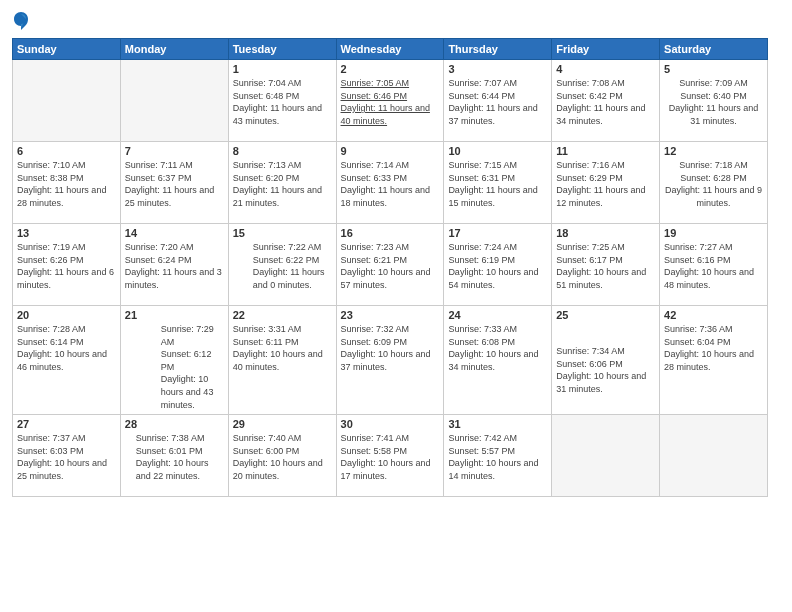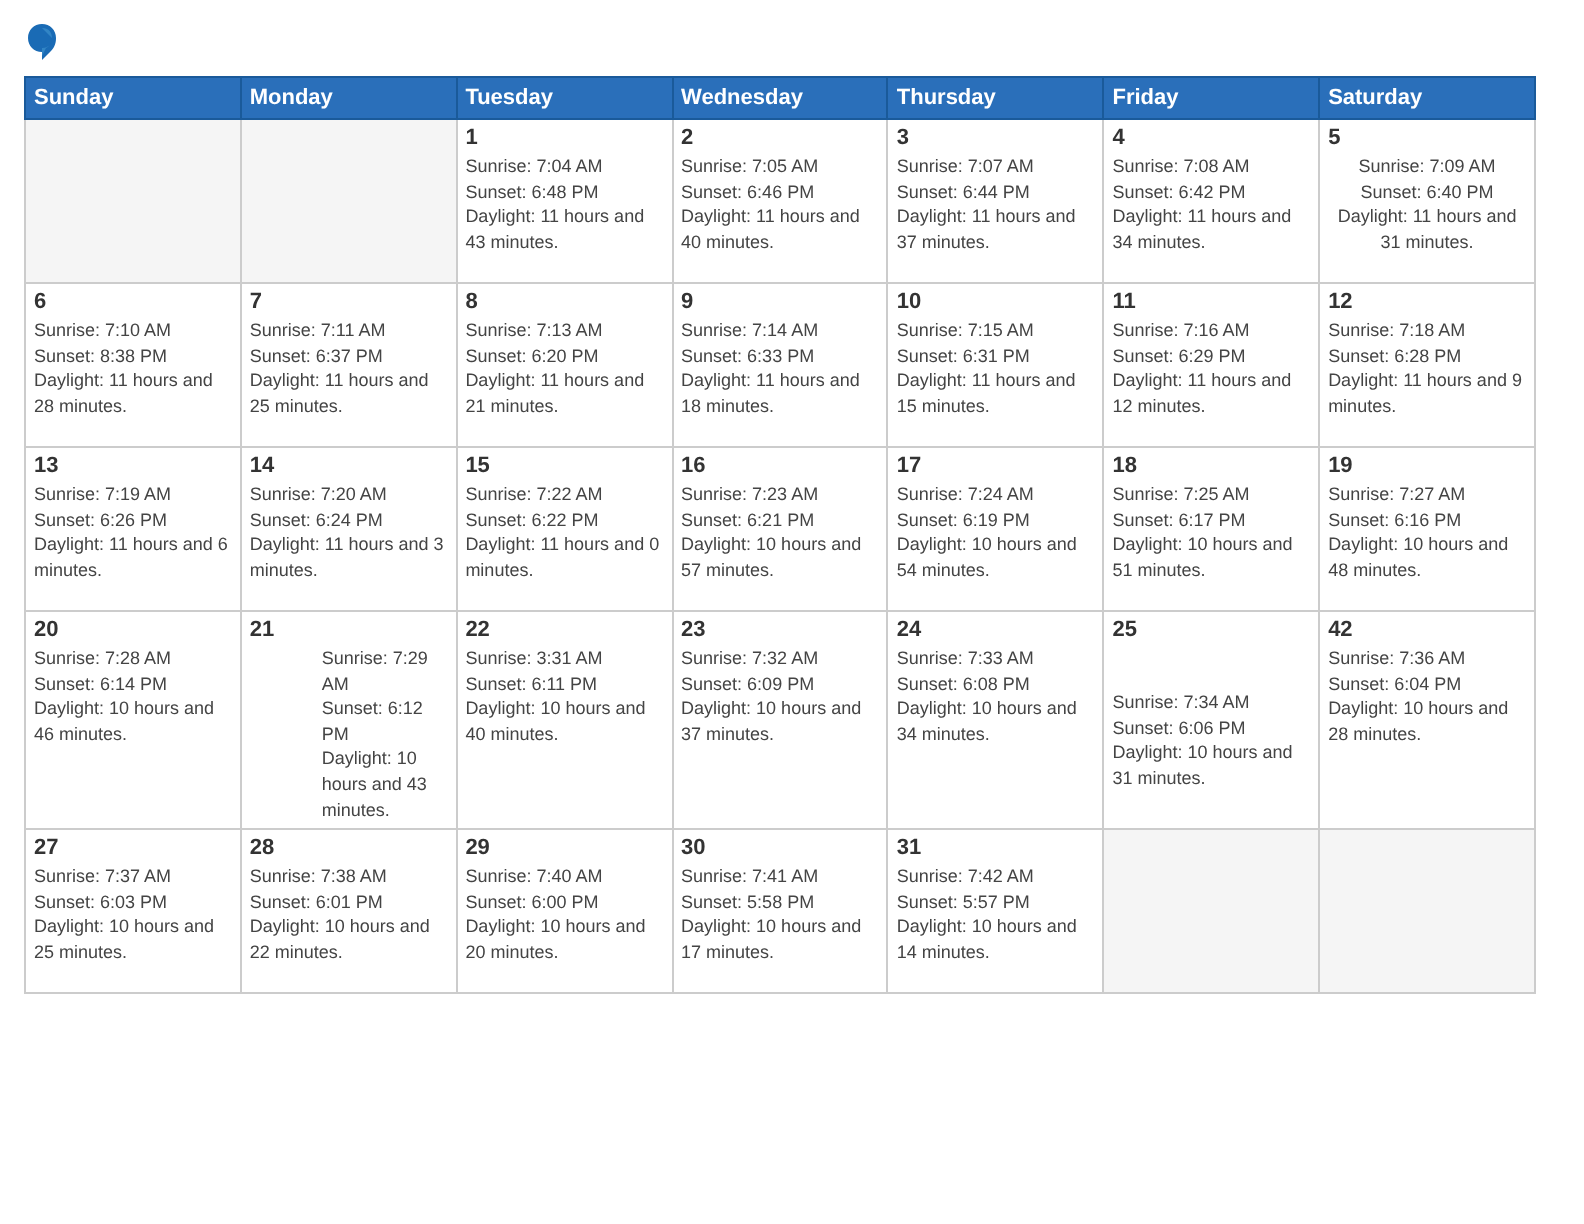--- a/index.html
+++ b/index.html
@@ -129,21 +129,21 @@
           <td class="empty"></td>
           <td class="empty"></td>
           <td>
             <span class="day-num">1</span>
             <div class="day-info" style="white-space: pre-line;">Sunrise: 7:04 AM
 Sunset: 6:48 PM
 Daylight: 11 hours and 43 minutes.</div>
           </td>
           <td>
             <span class="day-num">2</span>
-            <div class="day-info" style="white-space: pre-line;">Sunrise: 7:05 AM
+            <div class="day-info" style="white-space: pre-line; text-decoration: underline;">Sunrise: 7:05 AM
 Sunset: 6:46 PM
 Daylight: 11 hours and 40 minutes.</div>
           </td>
           <td>
             <span class="day-num">3</span>
             <div class="day-info" style="white-space: pre-line;">Sunrise: 7:07 AM
 Sunset: 6:44 PM
 Daylight: 11 hours and 37 minutes.</div>
           </td>
           <td>
@@ -191,41 +191,41 @@
 Daylight: 11 hours and 15 minutes.</div>
           </td>
           <td>
             <span class="day-num">11</span>
             <div class="day-info" style="white-space: pre-line;">Sunrise: 7:16 AM
 Sunset: 6:29 PM
 Daylight: 11 hours and 12 minutes.</div>
           </td>
           <td>
             <span class="day-num">12</span>
-            <div class="day-info" style="white-space: pre-line;">Sunrise: 7:18 AM
+            <div class="day-info" style="white-space: pre-line; text-align: center;">Sunrise: 7:18 AM
 Sunset: 6:28 PM
 Daylight: 11 hours and 9 minutes.</div>
           </td>
         </tr>
         <tr>
           <td>
             <span class="day-num">13</span>
             <div class="day-info" style="white-space: pre-line;">Sunrise: 7:19 AM
 Sunset: 6:26 PM
 Daylight: 11 hours and 6 minutes.</div>
           </td>
           <td>
             <span class="day-num">14</span>
             <div class="day-info" style="white-space: pre-line;">Sunrise: 7:20 AM
 Sunset: 6:24 PM
 Daylight: 11 hours and 3 minutes.</div>
           </td>
           <td>
             <span class="day-num">15</span>
-            <div class="day-info" style="white-space: pre-line;">Sunrise: 7:22 AM
+            <div class="day-info" style="white-space: pre-line; margin-left: 20px;">Sunrise: 7:22 AM
 Sunset: 6:22 PM
 Daylight: 11 hours and 0 minutes.</div>
           </td>
           <td>
             <span class="day-num">16</span>
             <div class="day-info" style="white-space: pre-line;">Sunrise: 7:23 AM
 Sunset: 6:21 PM
 Daylight: 10 hours and 57 minutes.</div>
           </td>
           <td>
@@ -293,21 +293,21 @@
         </tr>
         <tr>
           <td>
             <span class="day-num">27</span>
             <div class="day-info" style="white-space: pre-line;">Sunrise: 7:37 AM
 Sunset: 6:03 PM
 Daylight: 10 hours and 25 minutes.</div>
           </td>
           <td>
             <span class="day-num">28</span>
-            <div class="day-info" style="white-space: pre-line;">Sunrise: 7:38 AM
+            <div class="day-info" style="white-space: pre-line; margin-left: 11px;">Sunrise: 7:38 AM
 Sunset: 6:01 PM
 Daylight: 10 hours and 22 minutes.</div>
           </td>
           <td>
             <span class="day-num">29</span>
             <div class="day-info" style="white-space: pre-line;">Sunrise: 7:40 AM
 Sunset: 6:00 PM
 Daylight: 10 hours and 20 minutes.</div>
           </td>
           <td>

